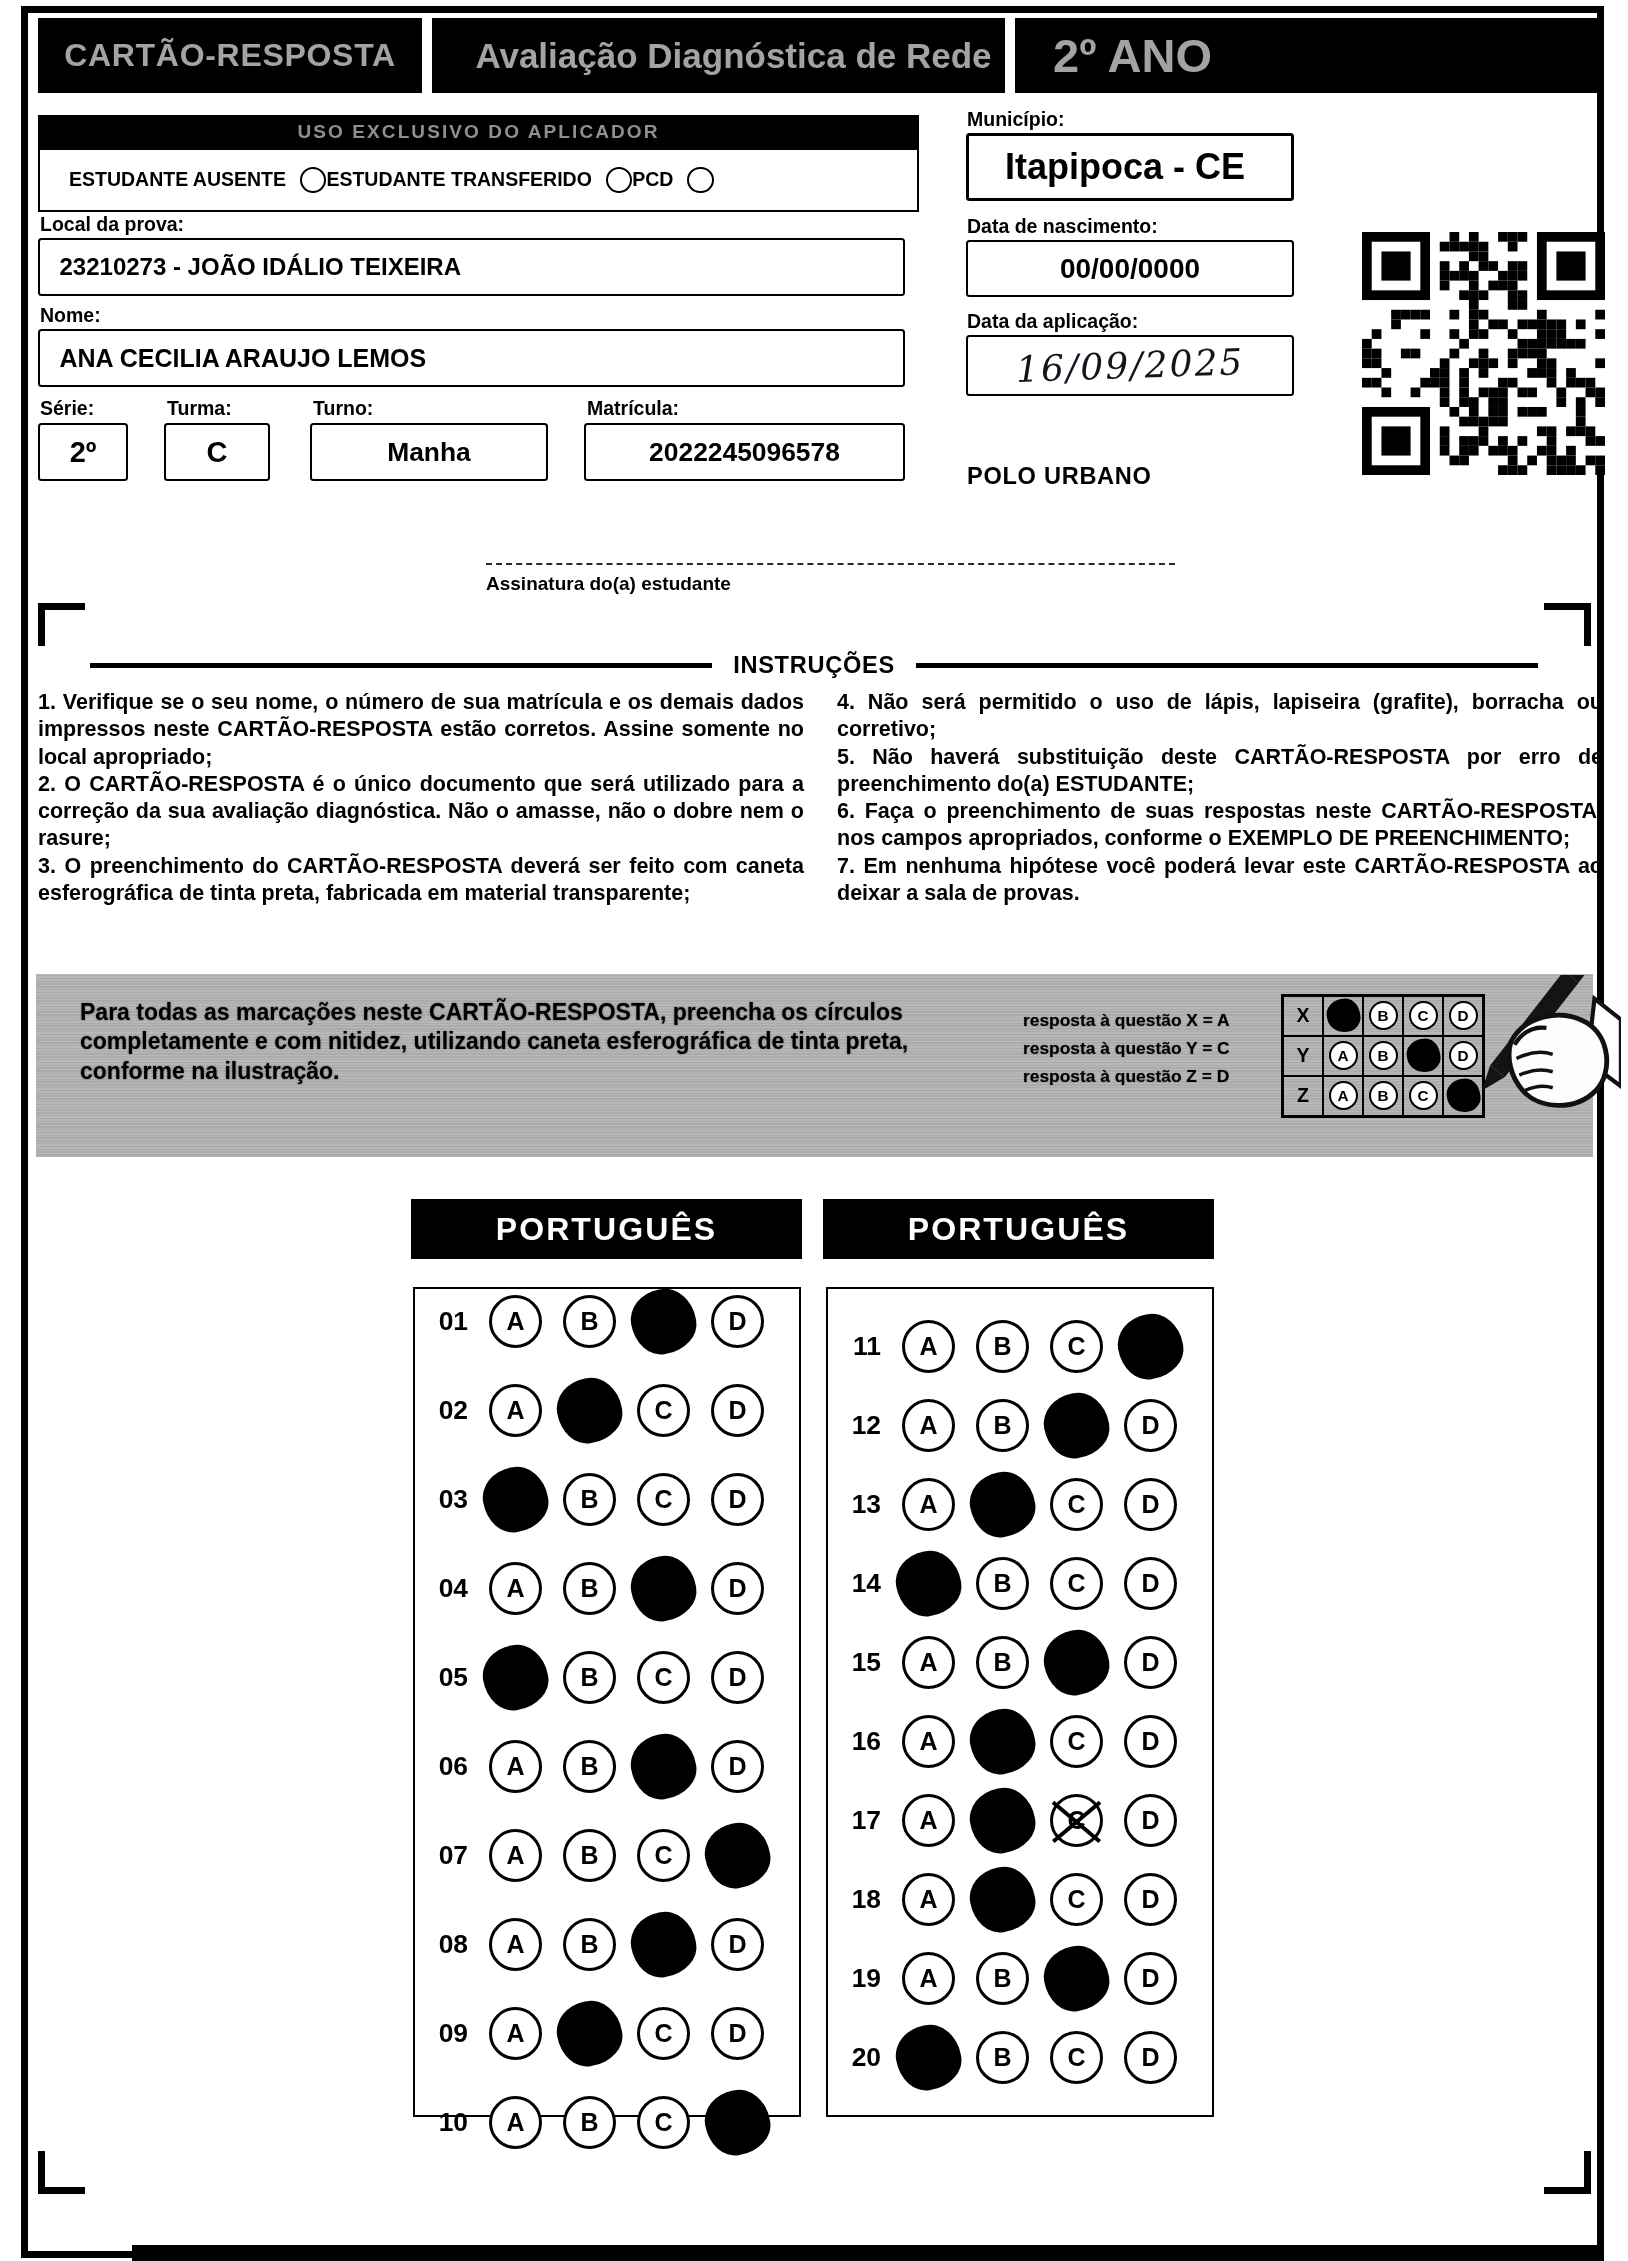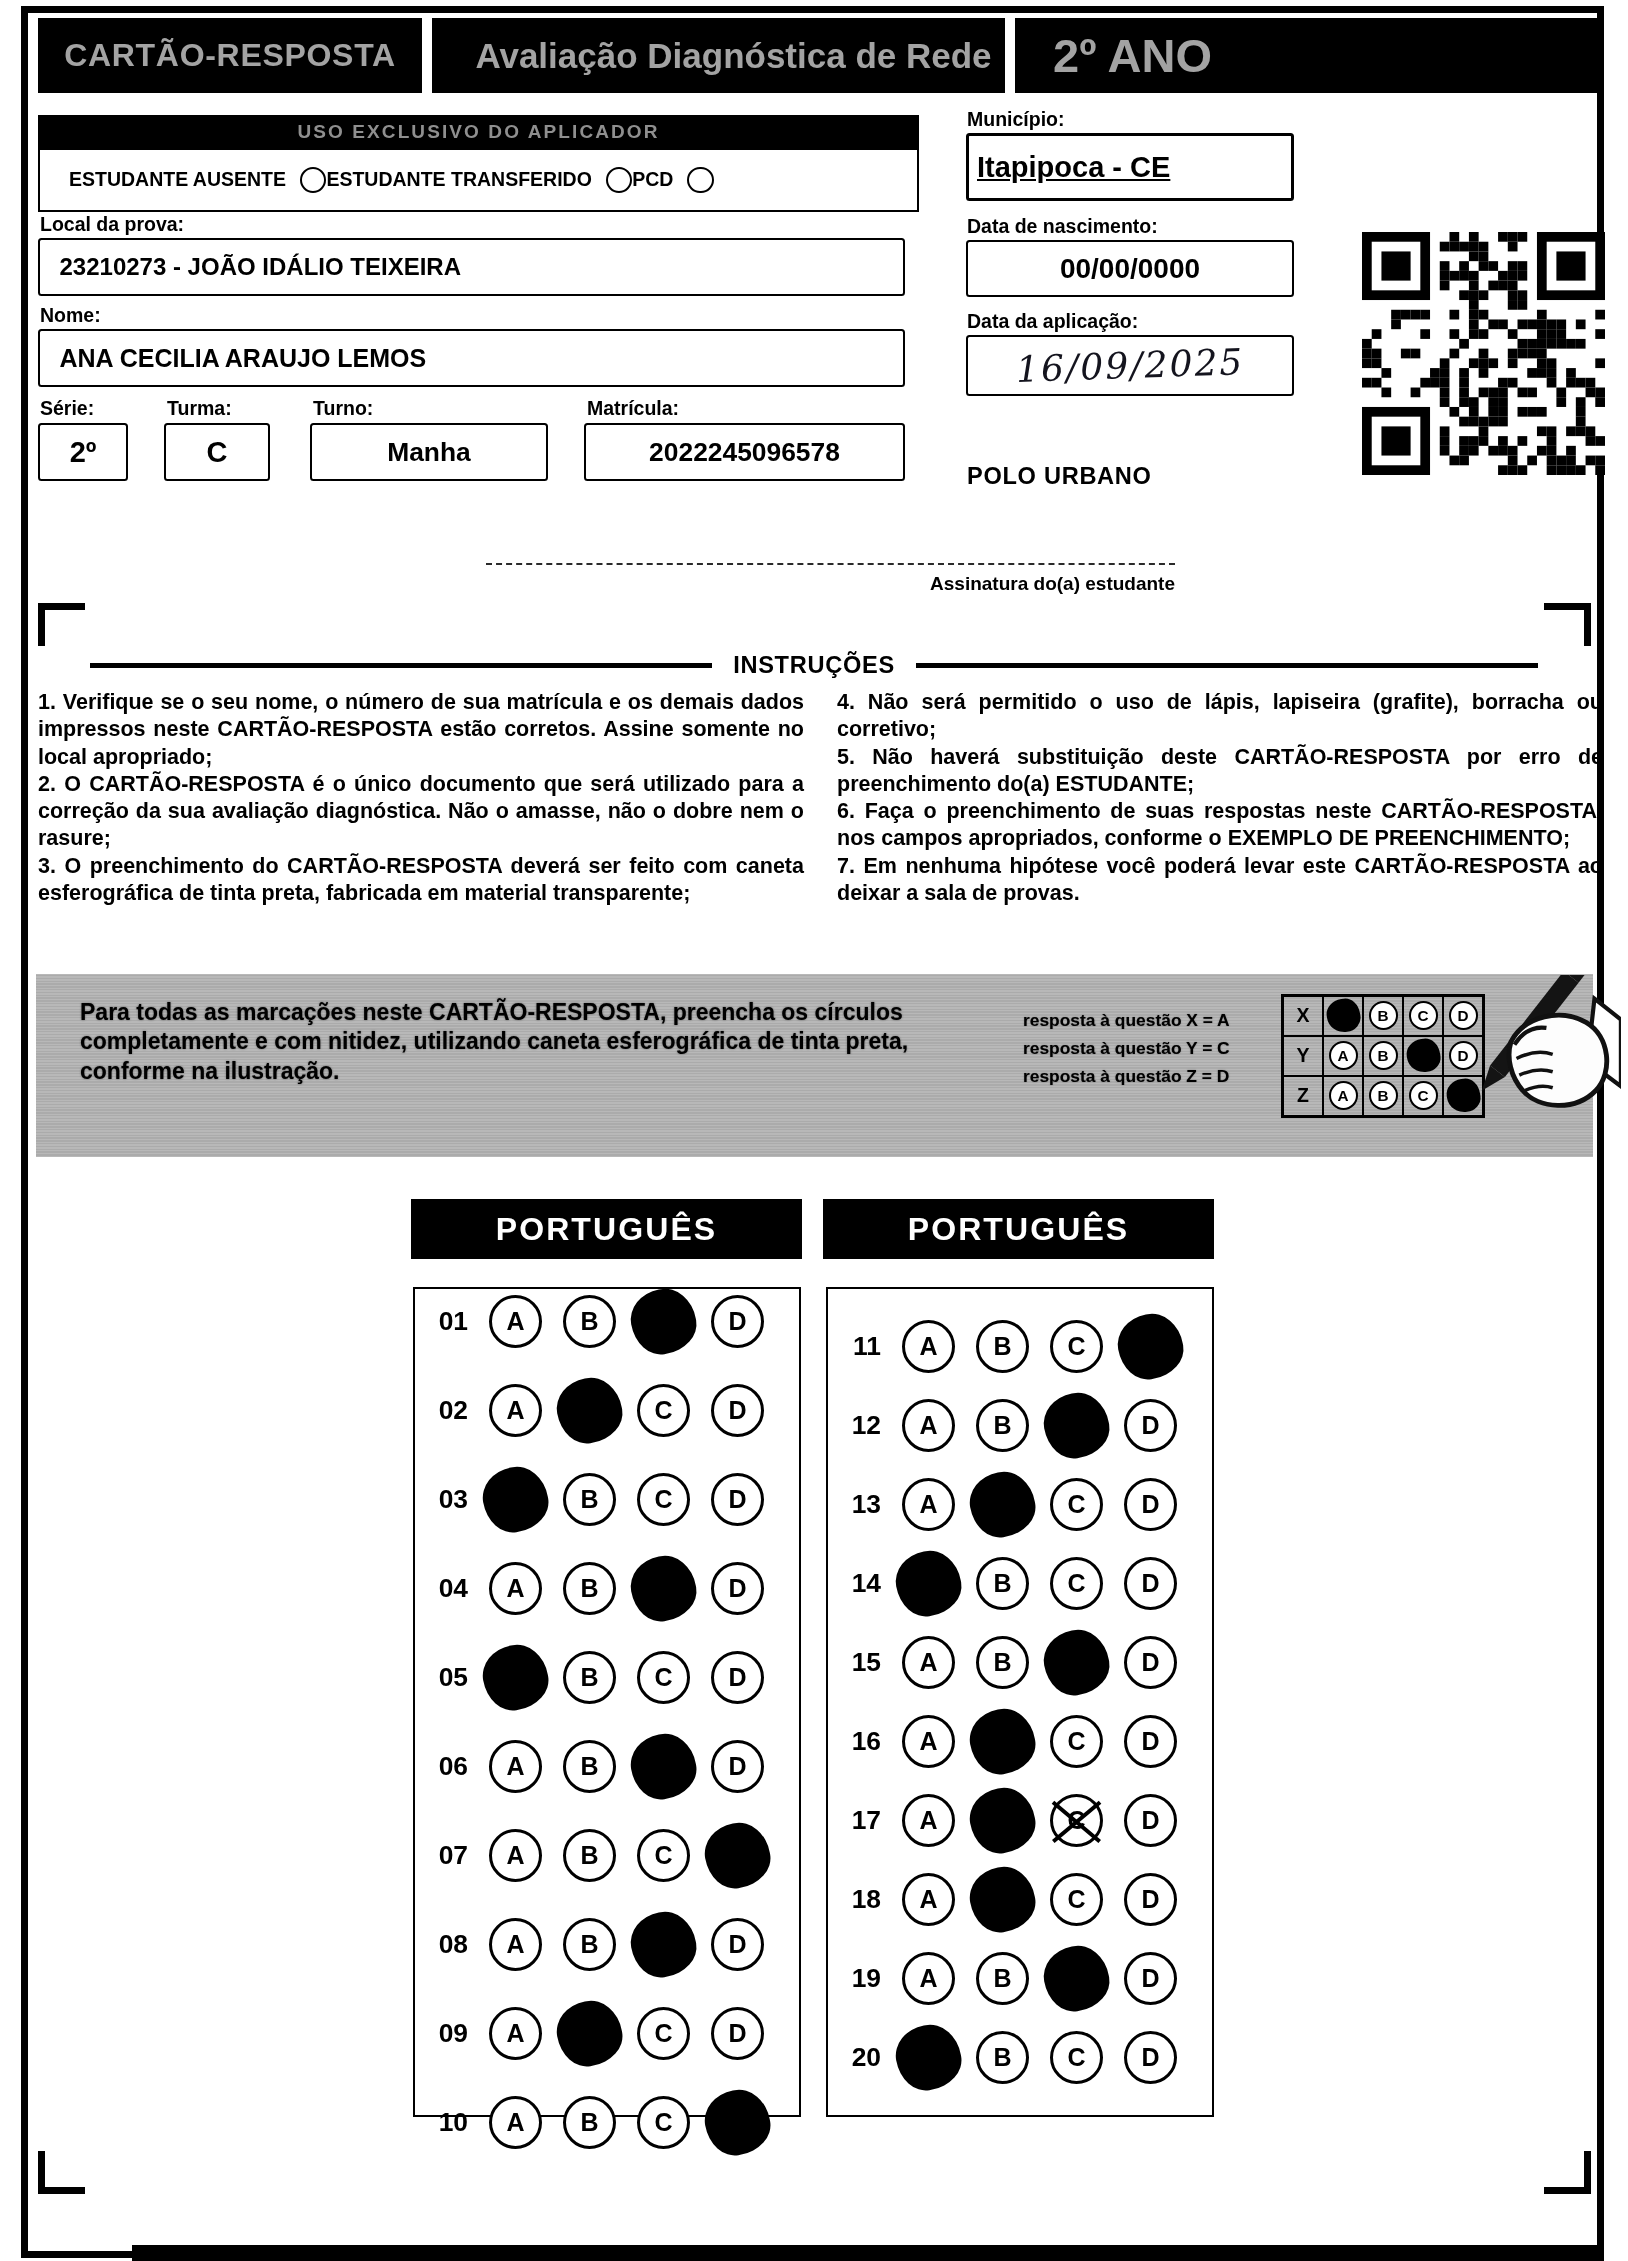--- a/index.html
+++ b/index.html
@@ -31,32 +31,32 @@
   
   .flabel{position:absolute;font-size:19.5px;font-weight:700;}
   .fbox{position:absolute;border:2.8px solid #000;border-radius:3.5px;background:#fff;
         display:flex;align-items:center;font-weight:700;}
   .fb-local{left:38px;top:238px;width:867px;height:58px;font-size:24px;padding-left:19.5px;}
   .fb-nome{left:38px;top:329px;width:867px;height:58px;font-size:25px;padding-left:19.5px;}
   .fb-serie{left:38px;top:423px;width:90px;height:58px;justify-content:center;font-size:29px;}
   .fb-turma{left:164px;top:423px;width:106px;height:58px;justify-content:center;font-size:29px;}
   .fb-turno{left:310px;top:423px;width:238px;height:58px;justify-content:center;font-size:26.4px;}
   .fb-matric{left:584px;top:423px;width:321px;height:58px;justify-content:center;font-size:26.4px;}
-  .fb-munic{left:966px;top:133px;width:328px;height:68px;font-size:29px;padding-left:8px;border-width:3.5px;text-decoration:underline;}
+  .fb-munic{left:966px;top:133px;width:328px;height:68px;font-size:36px;padding-left:36px;border-width:3.5px;}
   .fb-birth{left:966px;top:240px;width:328px;height:57px;justify-content:center;font-size:28px;}
   .fb-appl{left:966px;top:335px;width:328px;height:61px;justify-content:center;}
   .handwriting{font-family:"DejaVu Serif",serif;font-style:italic;font-weight:400;
                font-size:36px;transform:rotate(-2deg);letter-spacing:2.1px;color:#14141e;}
   .polo{position:absolute;left:967px;top:463px;font-size:23.6px;font-weight:700;letter-spacing:0.7px;}
 
   .qr{position:absolute;left:1362px;top:232px;width:243px;height:243px;}
 
   
   .sig-line{position:absolute;left:486px;top:563px;width:689px;border-top:2.8px dashed #2a2a2a;}
-  .sig-label{position:absolute;left:486px;top:573px;width:689px;text-align:right;
+  .sig-label{position:absolute;left:486px;top:573px;width:689px;text-align:left;
              font-size:19px;font-weight:700;}
 
   
   .crop{position:absolute;width:47px;height:43px;}
   .crop.tl{left:38px;top:603px;border-top:7.6px solid #000;border-left:7.6px solid #000;}
   .crop.tr{left:1544px;top:603px;border-top:7.6px solid #000;border-right:7.6px solid #000;}
   .crop.bl{left:38px;top:2151px;border-bottom:7.6px solid #000;border-left:7.6px solid #000;}
   .crop.br{left:1544px;top:2151px;border-bottom:7.6px solid #000;border-right:7.6px solid #000;}
 
   

